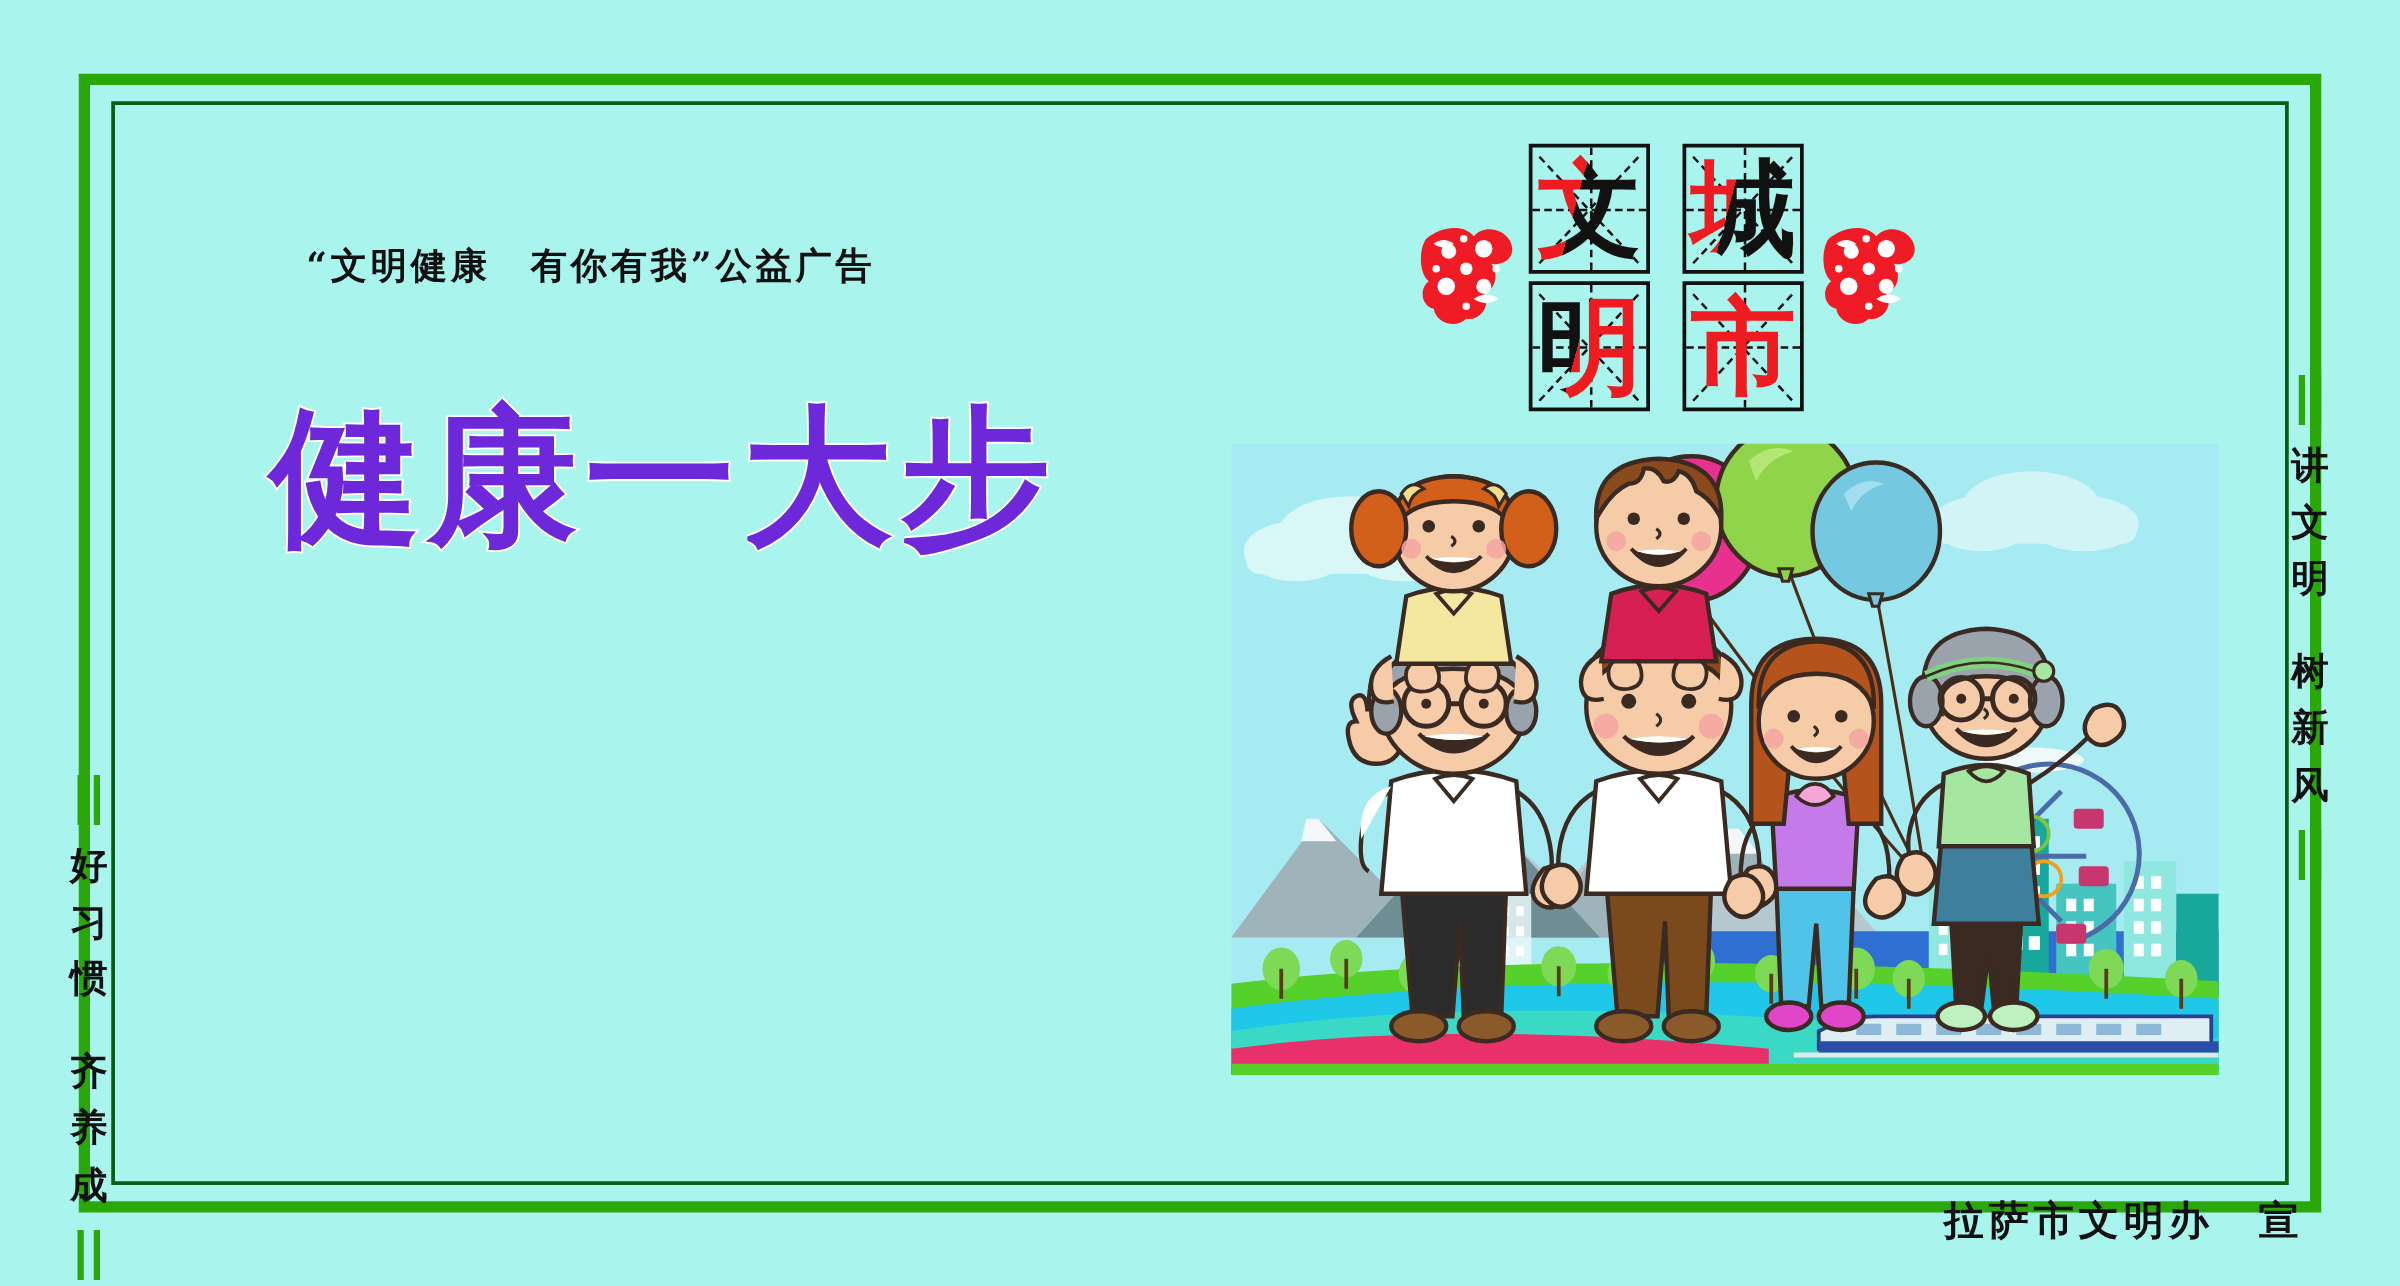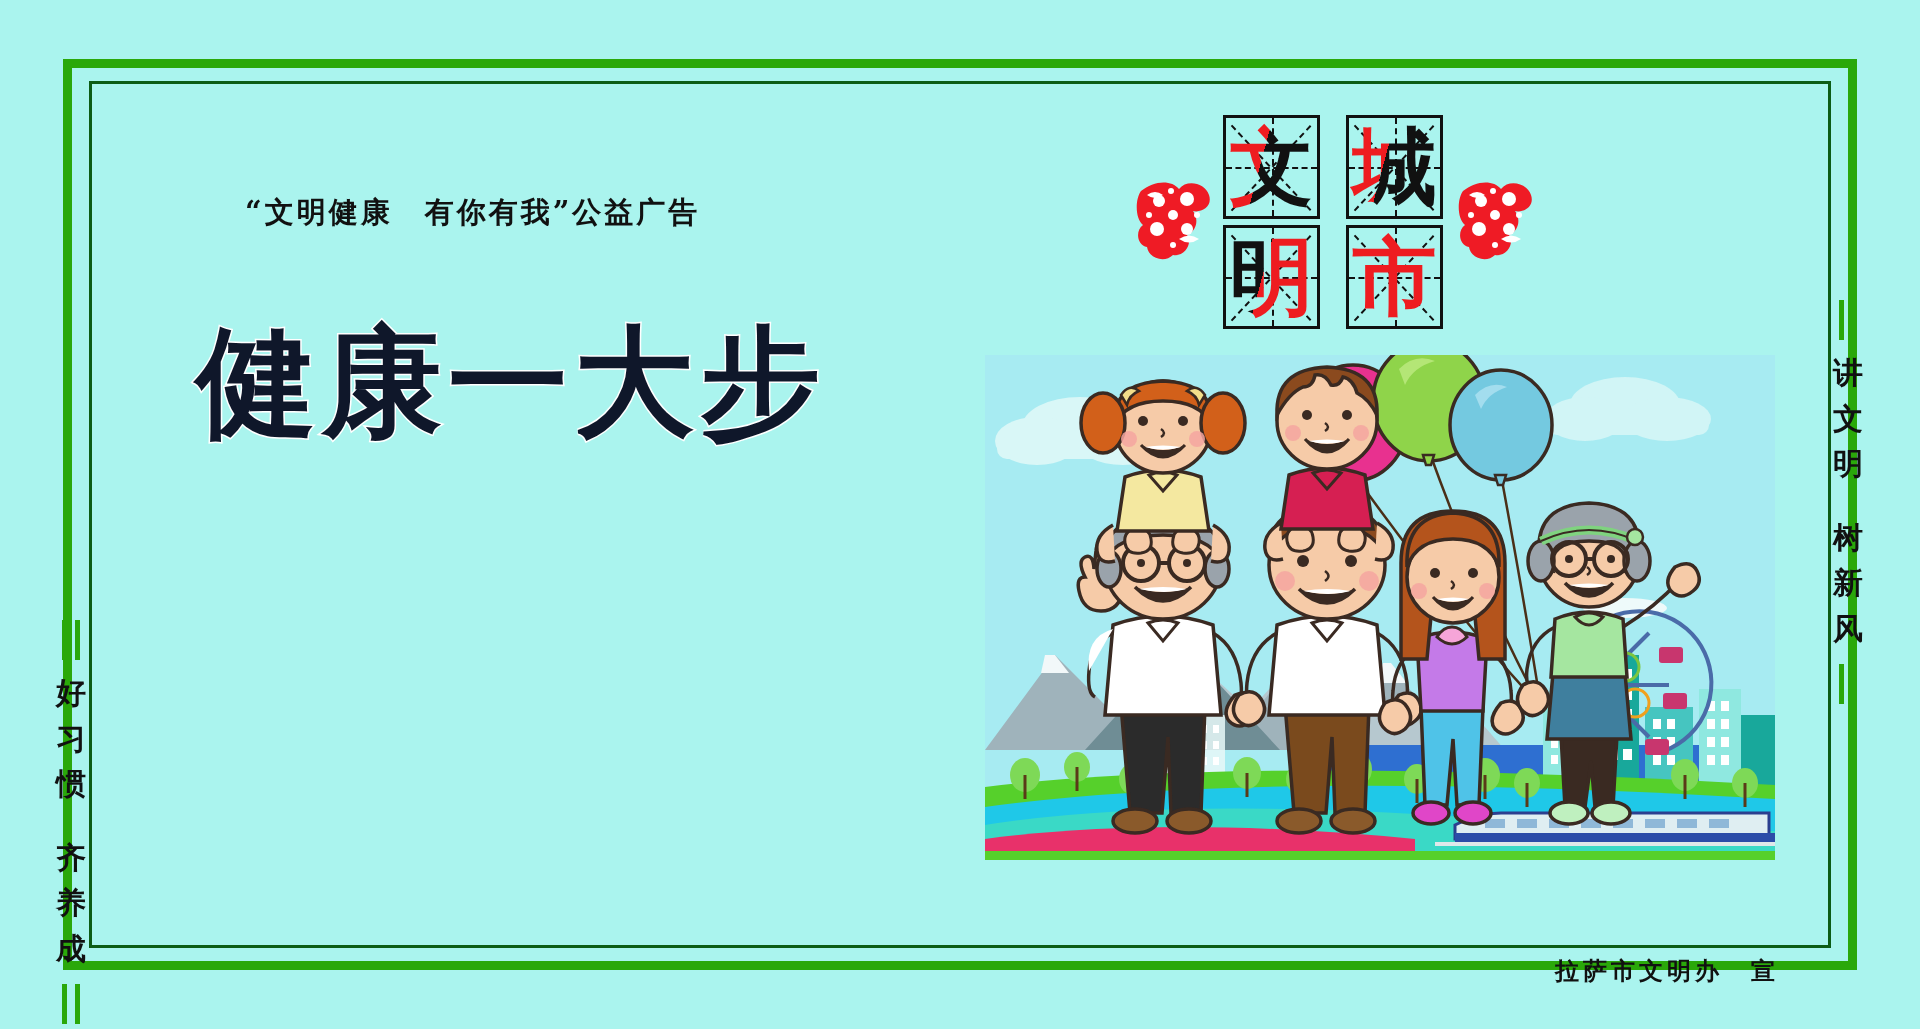--- a/index.html
+++ b/index.html
@@ -38,21 +38,21 @@
     font-family:"DejaVu Sans", sans-serif;
     font-weight:bold;
     font-size:120px;
     line-height:1.05;
     letter-spacing:6px;
     white-space:nowrap;
     -webkit-text-stroke:3px #ffffff;
     paint-order:stroke fill;
   }
   .slogan-cn.green-bright{ color:#2fb80c; }
-  .slogan-cn.green-dark{ color:#0f172a; }
+  .slogan-cn.green-dark{ color:#6d28d9;margin-left:20px; }
 
   .slogan-tb{
     font-family:"DejaVu Sans", sans-serif;
     font-size:54px;
     color:#17751a;
     letter-spacing:1px;
     white-space:nowrap;
     margin-top:4px;
     -webkit-text-stroke:2px #ffffff;
     paint-order:stroke fill;
@@ -137,21 +137,21 @@
   
   .illus{
     position:absolute; left:985px; top:355px; width:790px; height:505px;
   }
   .illus svg{ display:block; width:100%; height:100%; }
 
   
   .signature{
     position:absolute; left:1555px; top:955px;
     font-family:Liberation Sans, sans-serif;
-    font-size:24px; font-weight:bold; color:#111;
+    font-size:32px; font-weight:bold; color:#111;
     letter-spacing:4px; white-space:nowrap;
   }
 </style>
 </head>
 <body>
 
 <div class="frame-outer"></div>
 <div class="frame-inner"></div>
 
 <div class="headline">“文明健康　有你有我”公益广告</div>

